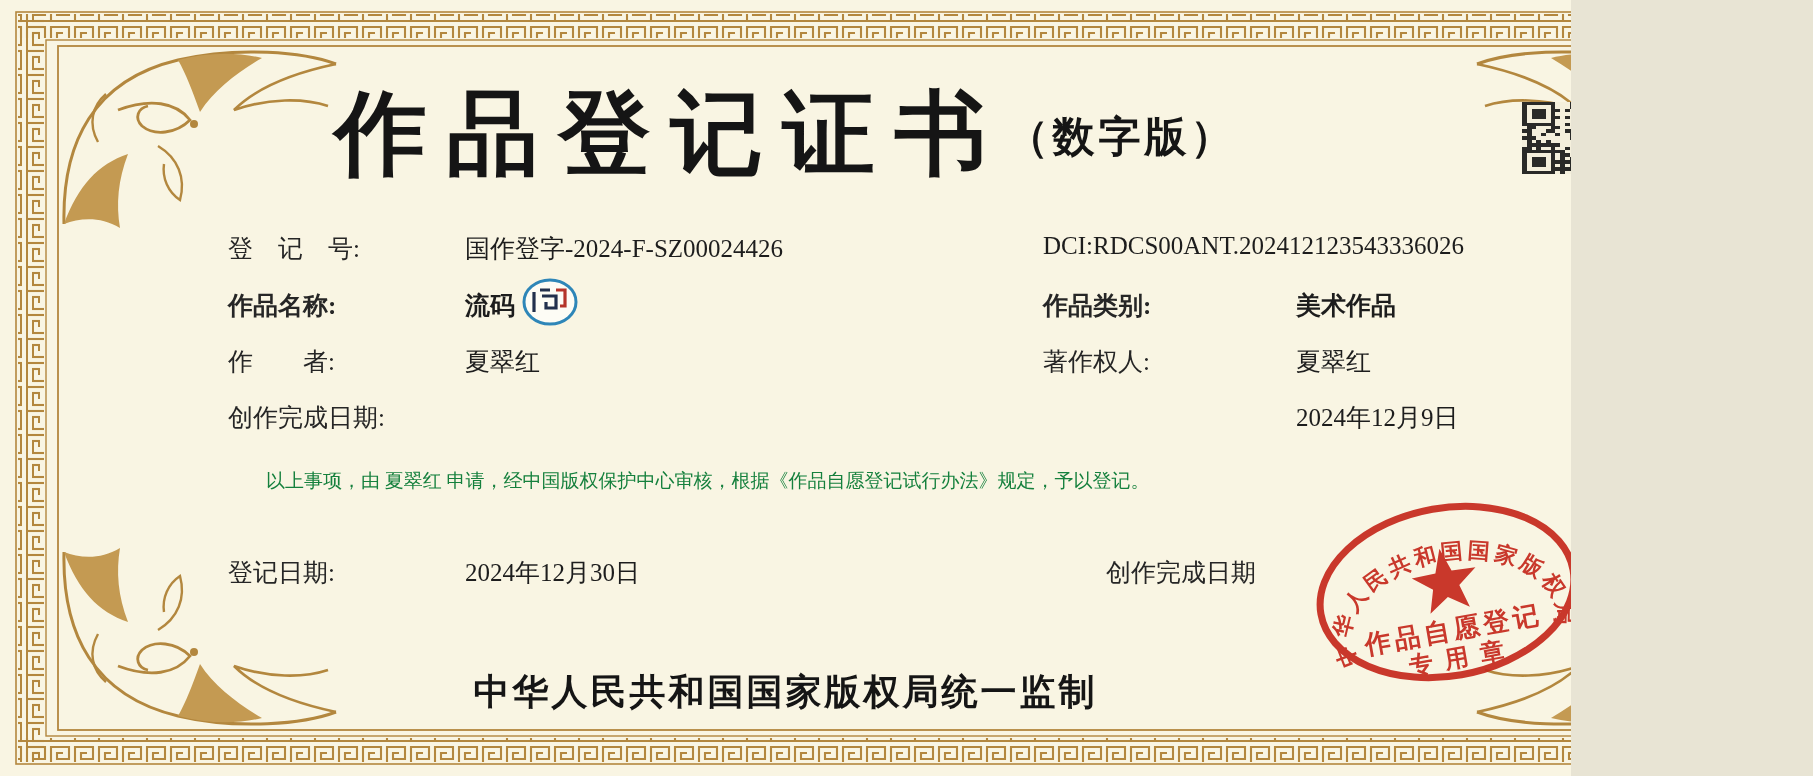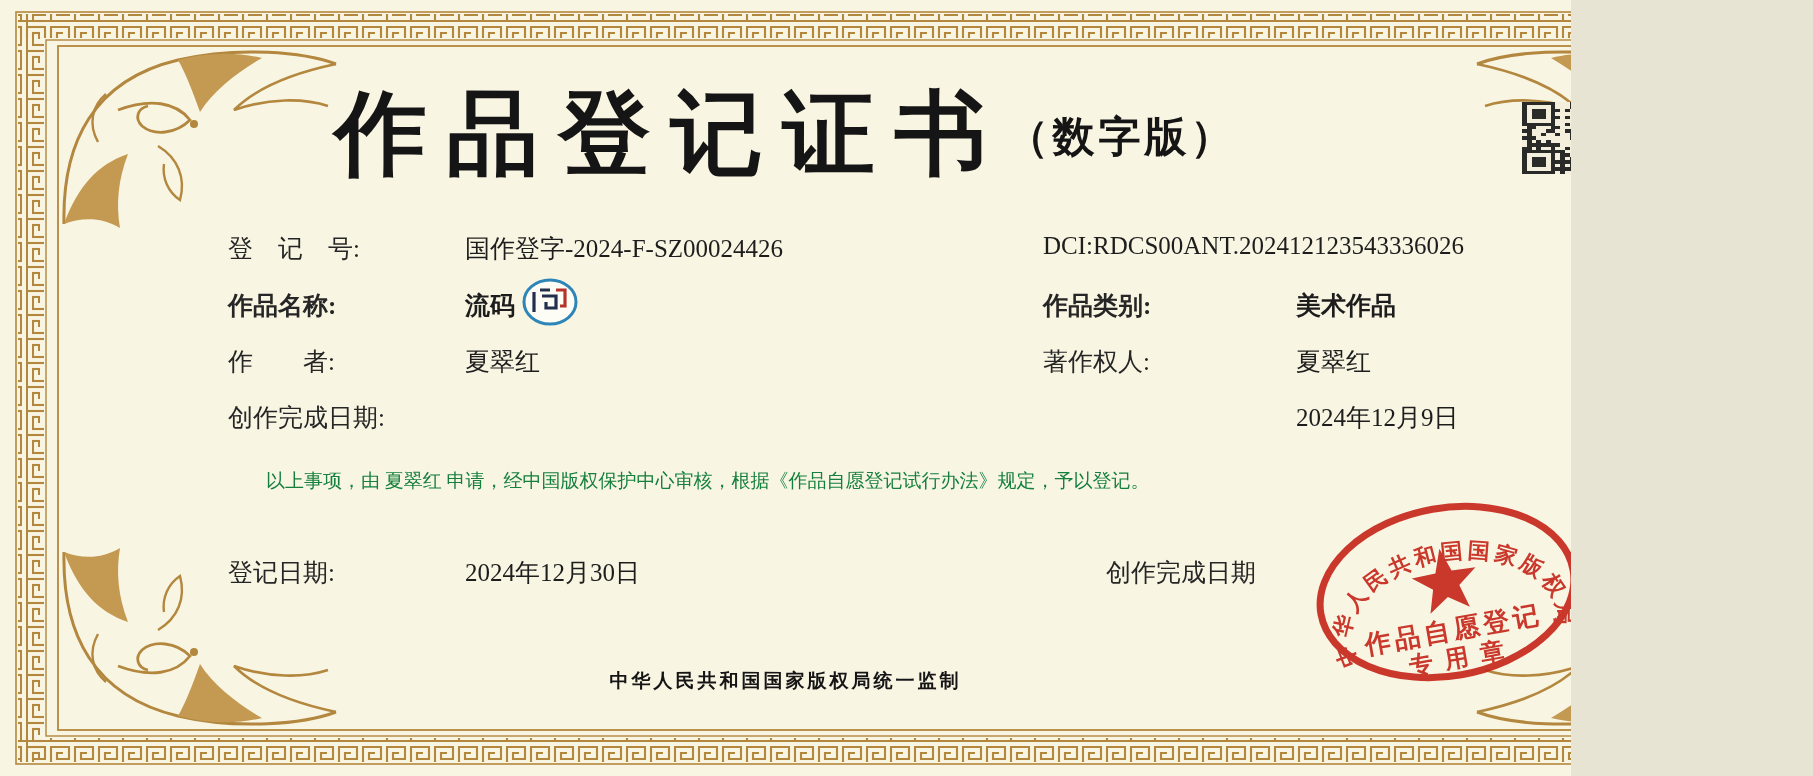--- a/index.html
+++ b/index.html
@@ -19,21 +19,21 @@
   .row1{top:232px;} .row2{top:289px;font-weight:bold;} .row3{top:345px;} .row4{top:401px;} .row5{top:556px;}
   .colL-lbl{left:228px;} .colL-val{left:424px;margin-left:41px;}
   .colR-lbl{left:1043px;} .colR-val{left:1296px;}
   .dci{left:1043px;}
   .statement{
     position:absolute;left:228px;top:446px;width:1300px;
     font-size:19px;line-height:1.72;text-indent:2em;color:#15803d;
   }
   .footer{
     position:absolute;left:0;right:0;top:668px;text-align:center;
-    font-size:19px;font-weight:bold;letter-spacing:3px;color:#151515;
+    font-size:36px;font-weight:bold;letter-spacing:3px;color:#151515;
   }
   
   .qr{
     position:absolute;left:1522px;top:102px;width:100px;height:72px;
     display:grid;grid-template-columns:repeat(21,1fr);grid-template-rows:repeat(21,1fr);
     background:#f4efdc;
   }
   .qr i{display:block;}
   .qr i.on{background:#2a2a28;}
   

